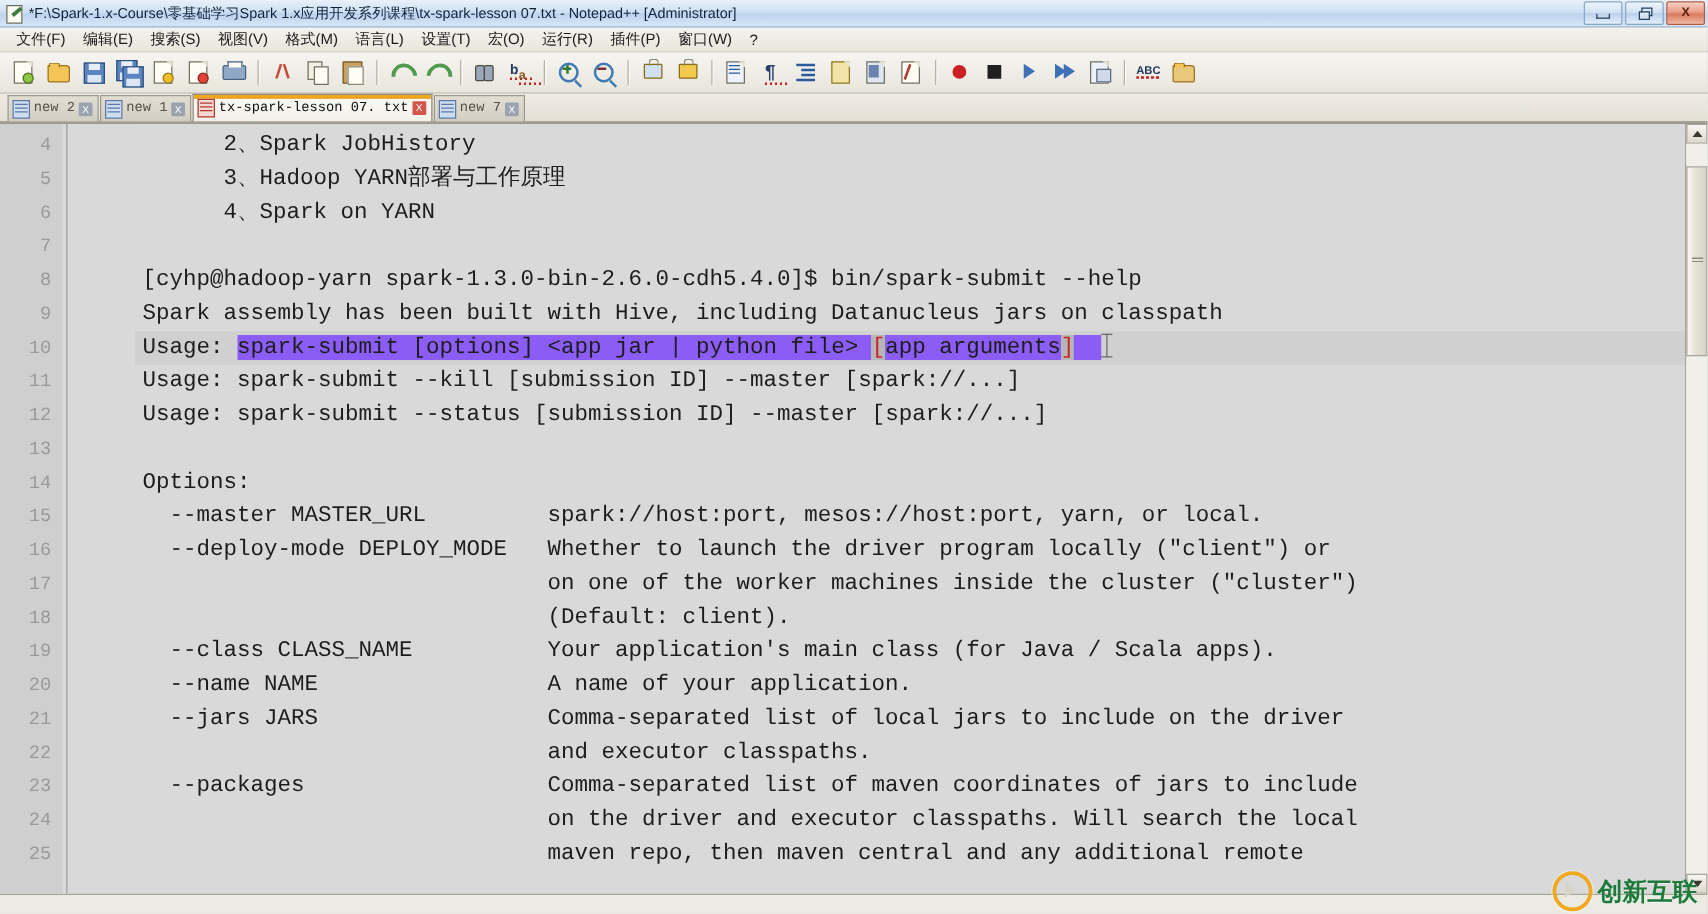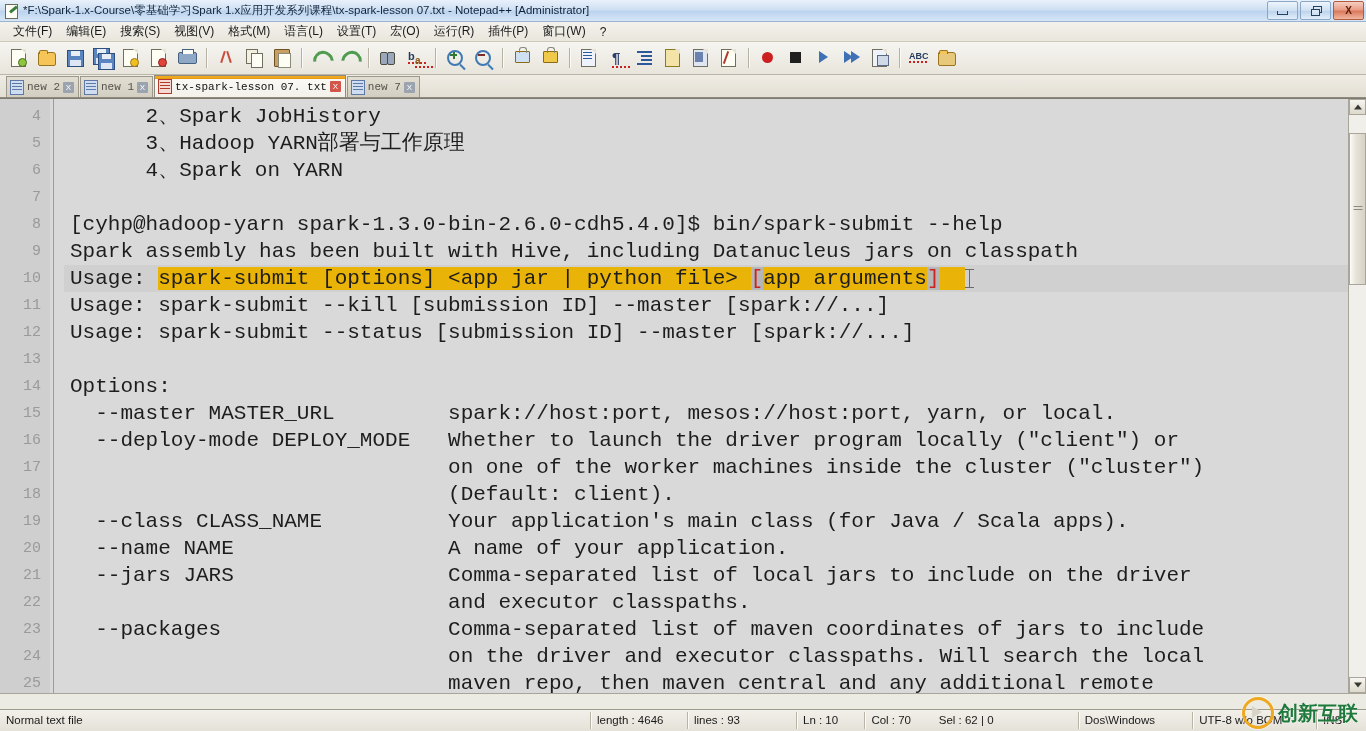--- a/index.html
+++ b/index.html
@@ -103,25 +103,25 @@
   .editwrap{flex:1 1 auto;display:flex;position:relative;overflow:hidden;
     border-top:1px solid #7e7a6e;background:#d9d9d9;}
   .editarea{flex:1 1 auto;display:flex;position:relative;overflow:hidden;background:#d9d9d9;}
   .gutter{flex:0 0 50px;background:#cfcfcf;color:#9a9a9a;text-align:right;
     font-family:"Liberation Mono","DejaVu Sans Mono",monospace;font-size:15px;
     padding-top:4px;box-sizing:border-box;border-right:0;}
   .gutter .ln{height:27px;line-height:27px;padding-right:9px;}
   .foldcol{flex:0 0 14px;background:#d9d9d9;position:relative;}
   .foldcol .fline{position:absolute;left:3px;top:0;bottom:0;width:1px;background:#9c9c9c;}
   .code{flex:1 1 auto;position:relative;padding-top:4px;overflow:hidden;
-    font-family:"Liberation Mono","DejaVu Sans Mono",monospace;font-size:21px;color:#1d1d1d;
-    background:#d9d9d9;white-space:pre;}
+    font-family:"Liberation Mono","DejaVu Sans Mono",monospace;font-size:18px;color:#1d1d1d;
+    background:#d9d9d9;white-space:pre;margin-left:44px;}
   .code .row{height:27px;line-height:27px;padding-left:6px;white-space:pre;}
   .code .row.cur{background:#d0d0d0;}
-  .sel{background:#eab308;}
+  .sel{background:#8b5cf6;}
   .brk{color:#cc2222;background:#b6b6b6;}
   .lnk{}
   .ibeam{display:inline-block;width:9px;position:relative;height:19px;vertical-align:-4px;}
   .ibeam:before{content:"";position:absolute;left:4px;top:0;width:1px;height:19px;background:#6a6a6a;}
   .ibeam:after{content:"";position:absolute;left:0;top:0;width:9px;height:1px;background:#6a6a6a;box-shadow:0 18px 0 #6a6a6a;}
 
   
   .vscroll{flex:0 0 17px;background:#ebebe4;border-left:1px solid #a9a59a;display:flex;flex-direction:column;}
   .sb-btn{height:16px;flex:0 0 16px;background:linear-gradient(180deg,#f6f5f0,#ddd9cd);
     border:1px solid #a9a59a;box-sizing:border-box;position:relative;}
@@ -376,29 +376,18 @@
           <span class="grip"></span>
         </div>
       </div>
       <div class="sb-btn dn">
           <span class="tri"></span>
         </div>
     </div>
   </div>
   <div class="hscroll"></div>
 
-  <div class="statusbar">
-    <div class="sbcell" style="width:626px;">Normal text file</div>
-    <div class="sbcell" style="width:91px;">length : 4646</div>
-    <div class="sbcell" style="width:104px;">lines : 93</div>
-    <div class="sbcell" style="width:60px;">Ln : 10</div>
-    <div class="sbcell" style="width:60px;border-right:none;box-shadow:none;">Col : 70</div>
-    <div class="sbcell" style="width:144px;">Sel : 62 | 0</div>
-    <div class="sbcell" style="width:110px;">Dos\Windows</div>
-    <div class="sbcell" style="width:120px;">UTF-8 w/o BOM</div>
-    <div class="sbcell" style="width:40px;border-right:none;box-shadow:none;">INS</div>
-  </div>
 
   <div class="wm-bot">
     <span class="ring"></span>
     <span class="wtxt">创新互联</span>
   </div>
 </div>
 
 </body></html>

